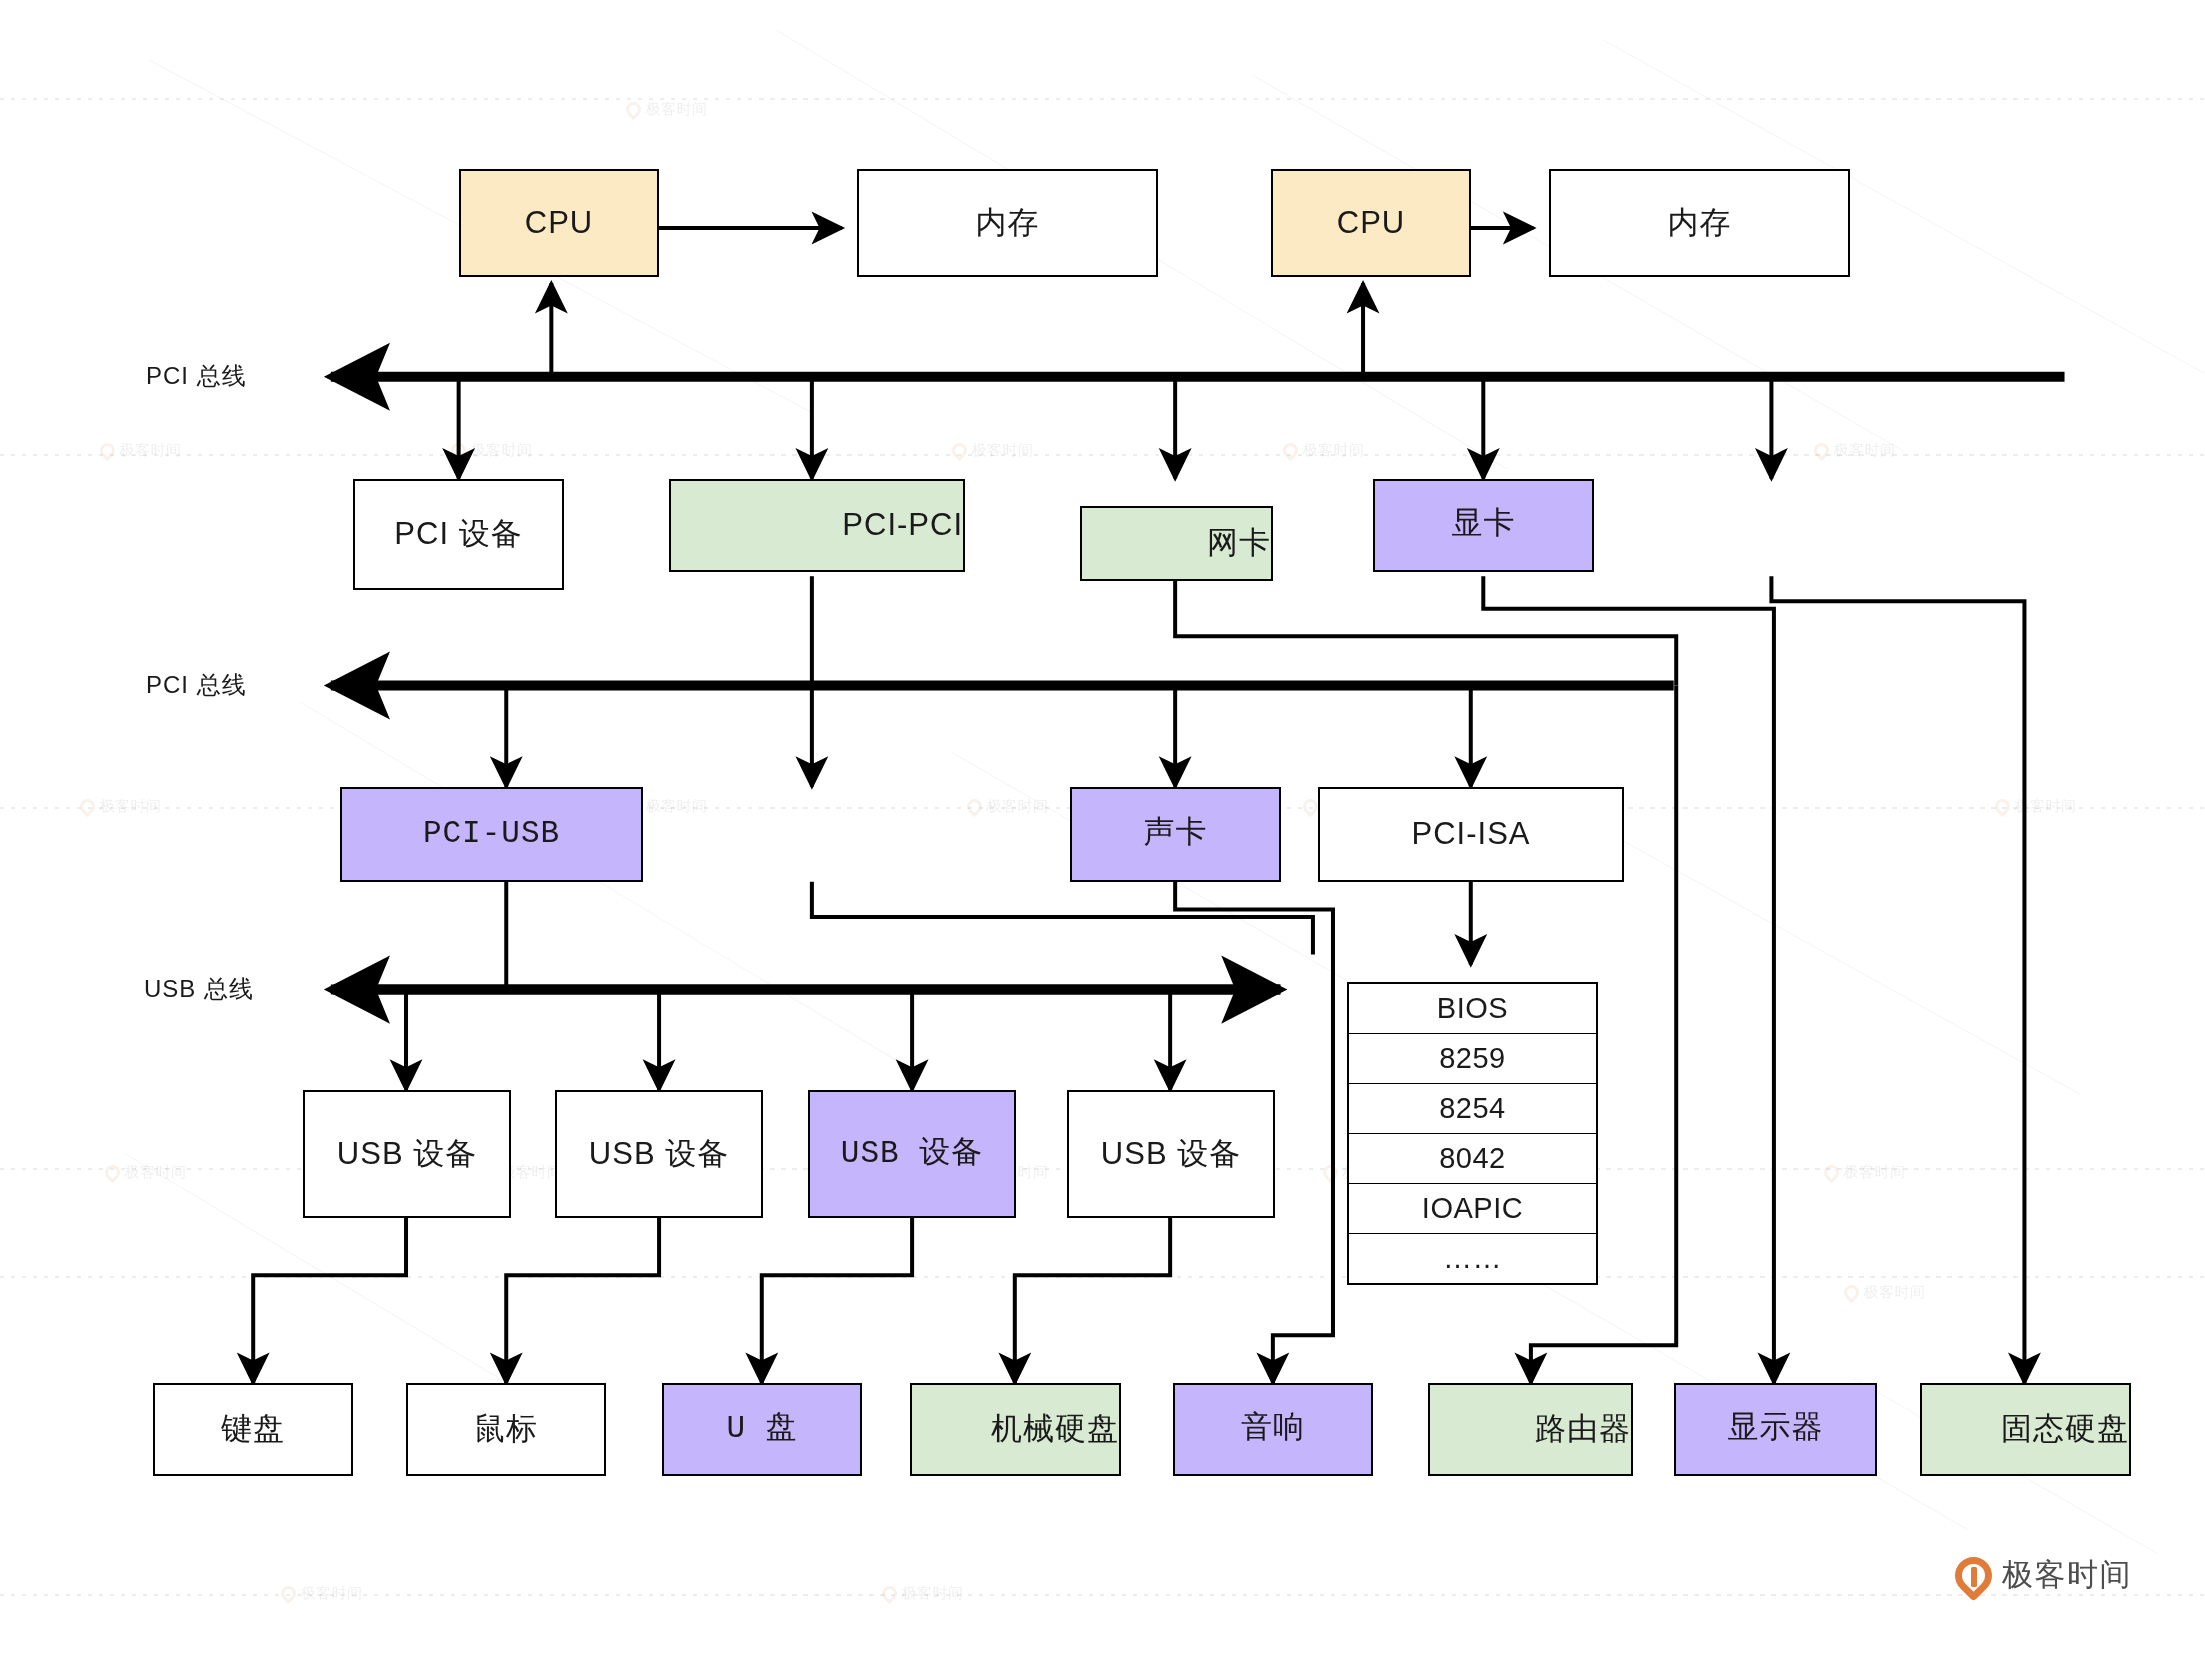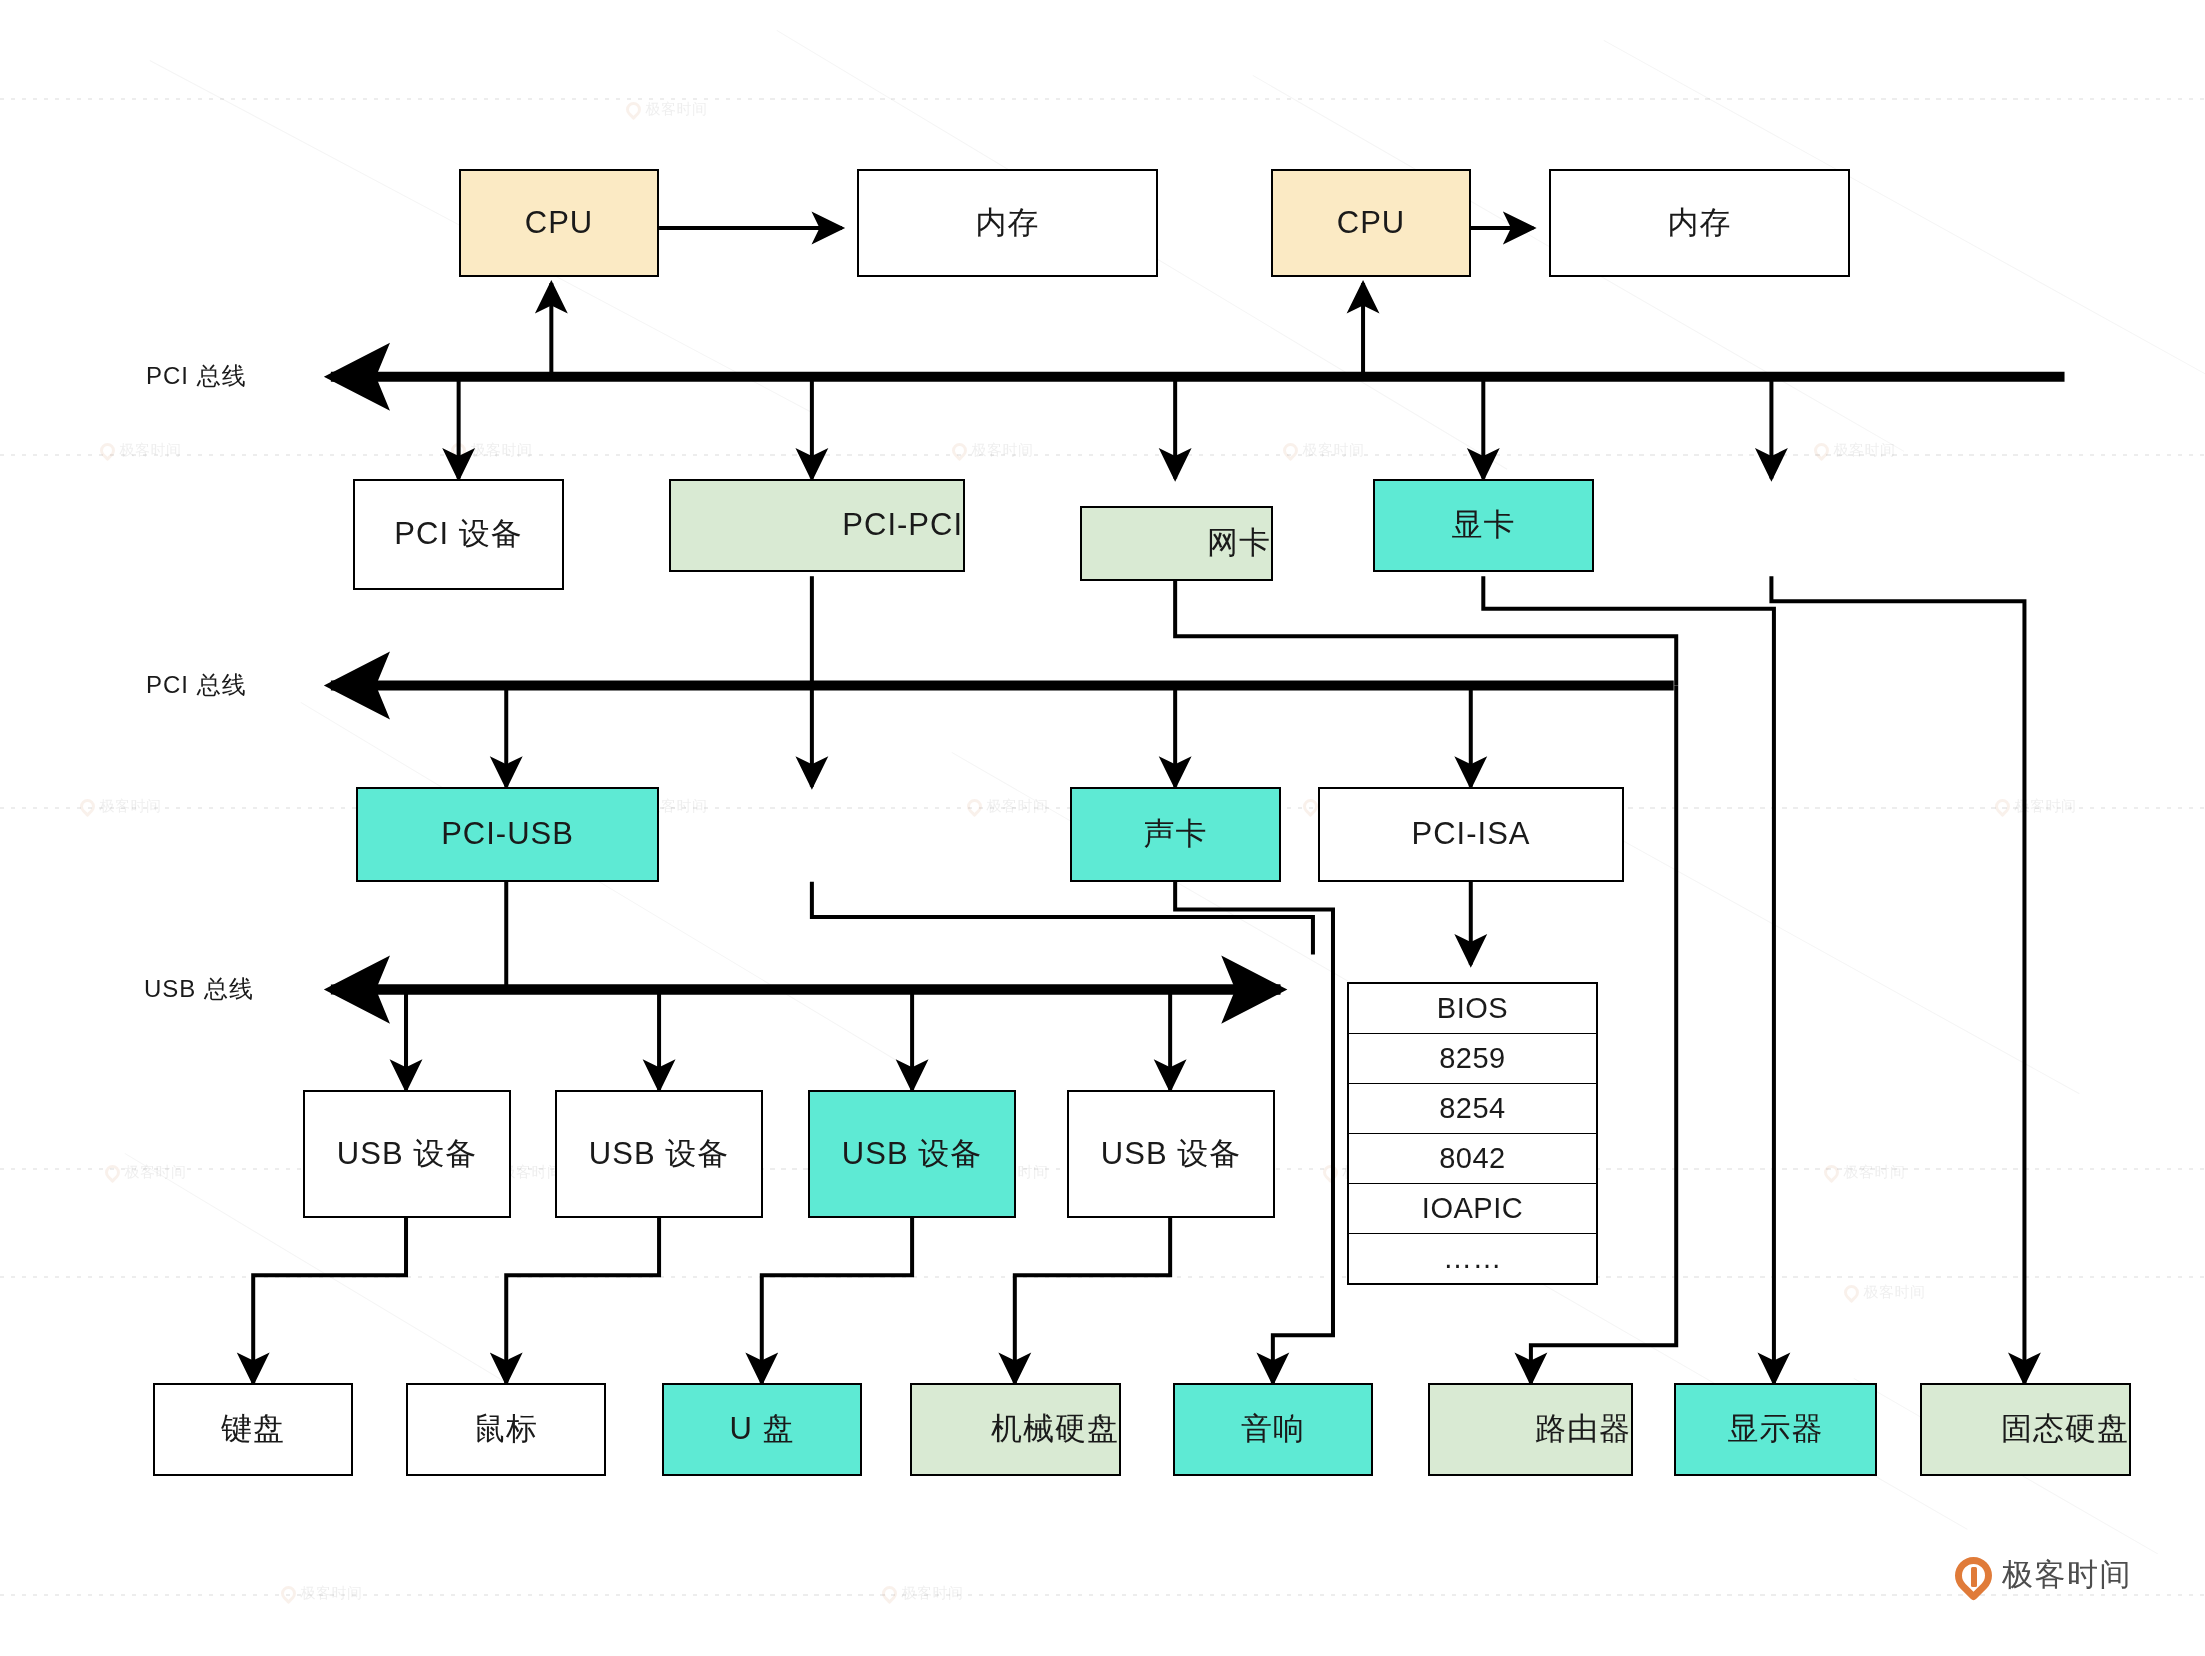--- a/index.html
+++ b/index.html
@@ -36,21 +36,21 @@
     align-items: center;
     justify-content: center;
     text-align: center;
     font-size: 31px;
     color: #1a1a1a;
     letter-spacing: 1px;
     line-height: 1.1;
     font-family: "Liberation Sans", "DejaVu Sans", sans-serif;
   }
   .node.green  { background: #d9ead3; justify-content: flex-end; }
-  .node.blue   { background: #5eead4; }
+  .node.blue   { background: #c4b5fd; font-family: Liberation Mono, monospace; }
   .node.yellow { background: #fbeac4; }
   .node.white  { background: #ffffff; }
 
   .bus-label {
     position: absolute;
     font-size: 24px;
     color: #1a1a1a;
     letter-spacing: 1px;
     white-space: nowrap;
     font-family: "Liberation Sans", "DejaVu Sans", sans-serif;
@@ -359,21 +359,21 @@
   </div>
   <div class="node green" style="left:1080px; top:494px; width:193px; height:75px;margin-top:12px;">
     <span>网卡</span>
   </div>
   <div class="node blue" style="left:1373px; top:479px; width:221px; height:93px;">
     <span>显卡</span>
   </div>
 
   <div class="bus-label" style="left:146px; top:669px;">PCI 总线</div>
 
-  <div class="node blue" style="left:356px; top:787px; width:303px; height:95px;">
+  <div class="node blue" style="left:340px; top:787px; width:303px; height:95px;">
     <span>PCI-USB</span>
   </div>
   <div class="node blue" style="left:1070px; top:787px; width:211px; height:95px;">
     <span>声卡</span>
   </div>
   <div class="node white" style="left:1318px; top:787px; width:306px; height:95px;">
     <span>PCI-ISA</span>
   </div>
 
   <div class="bus-label" style="left:144px; top:973px;">USB 总线</div>

